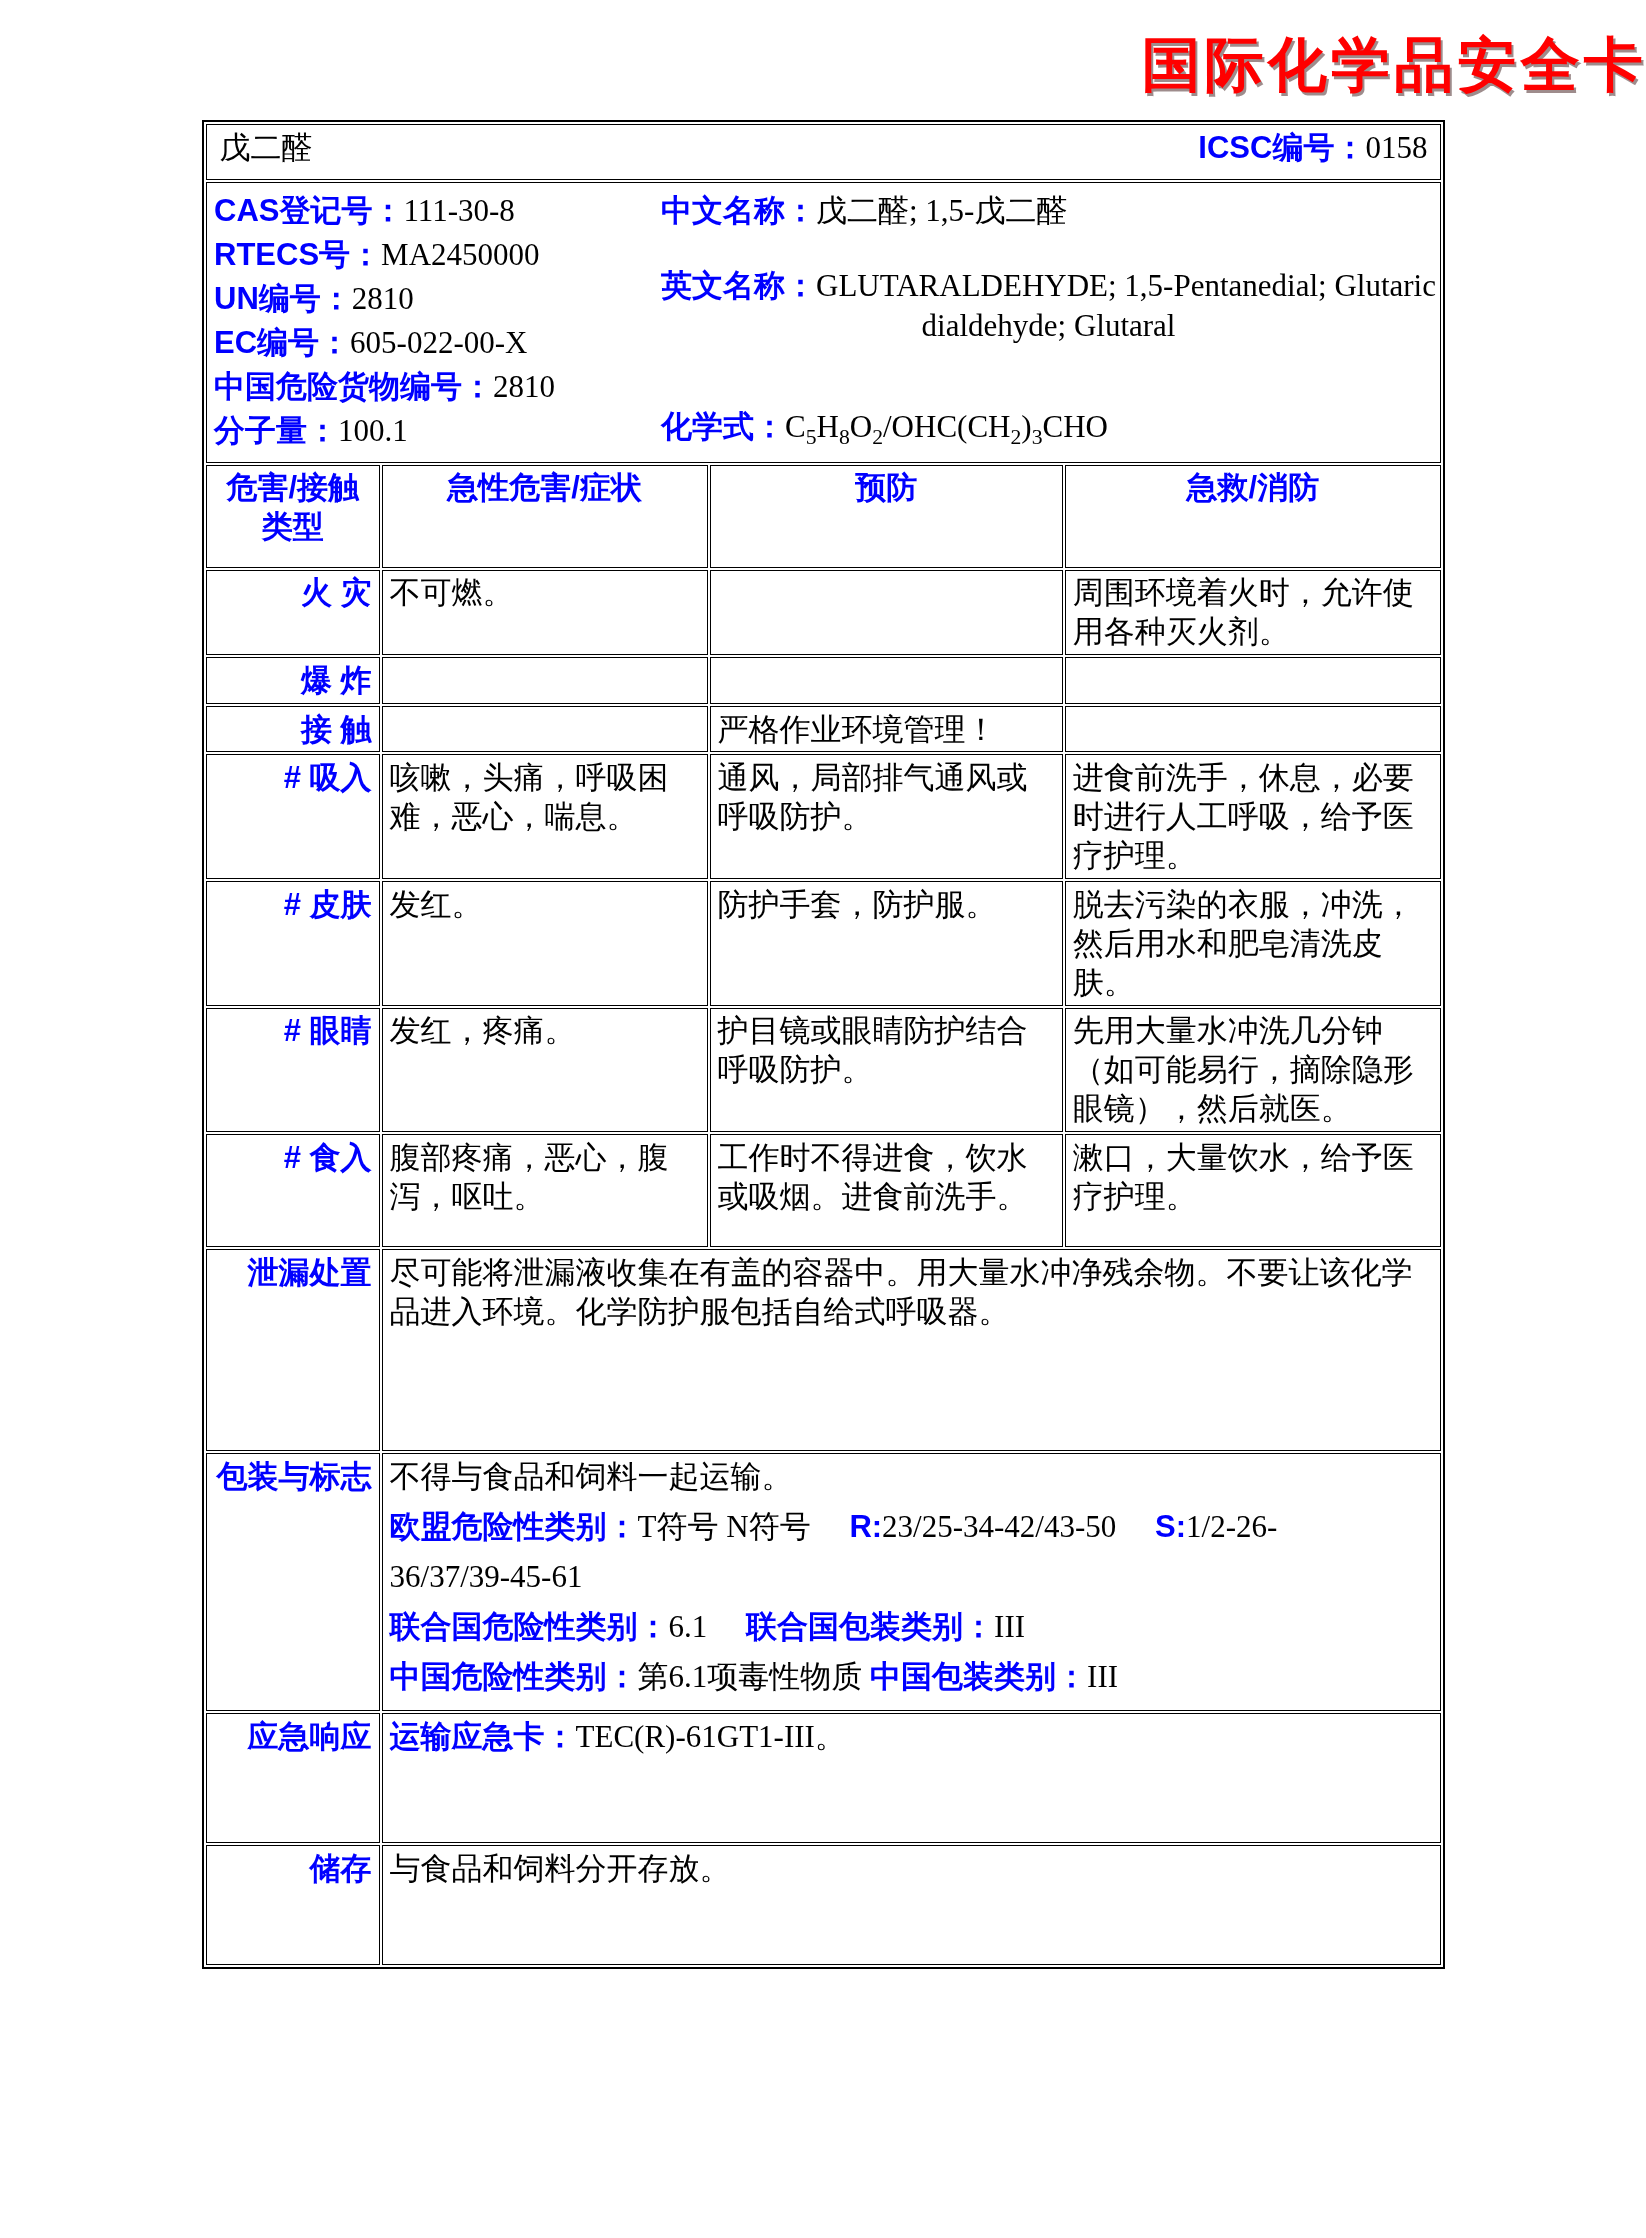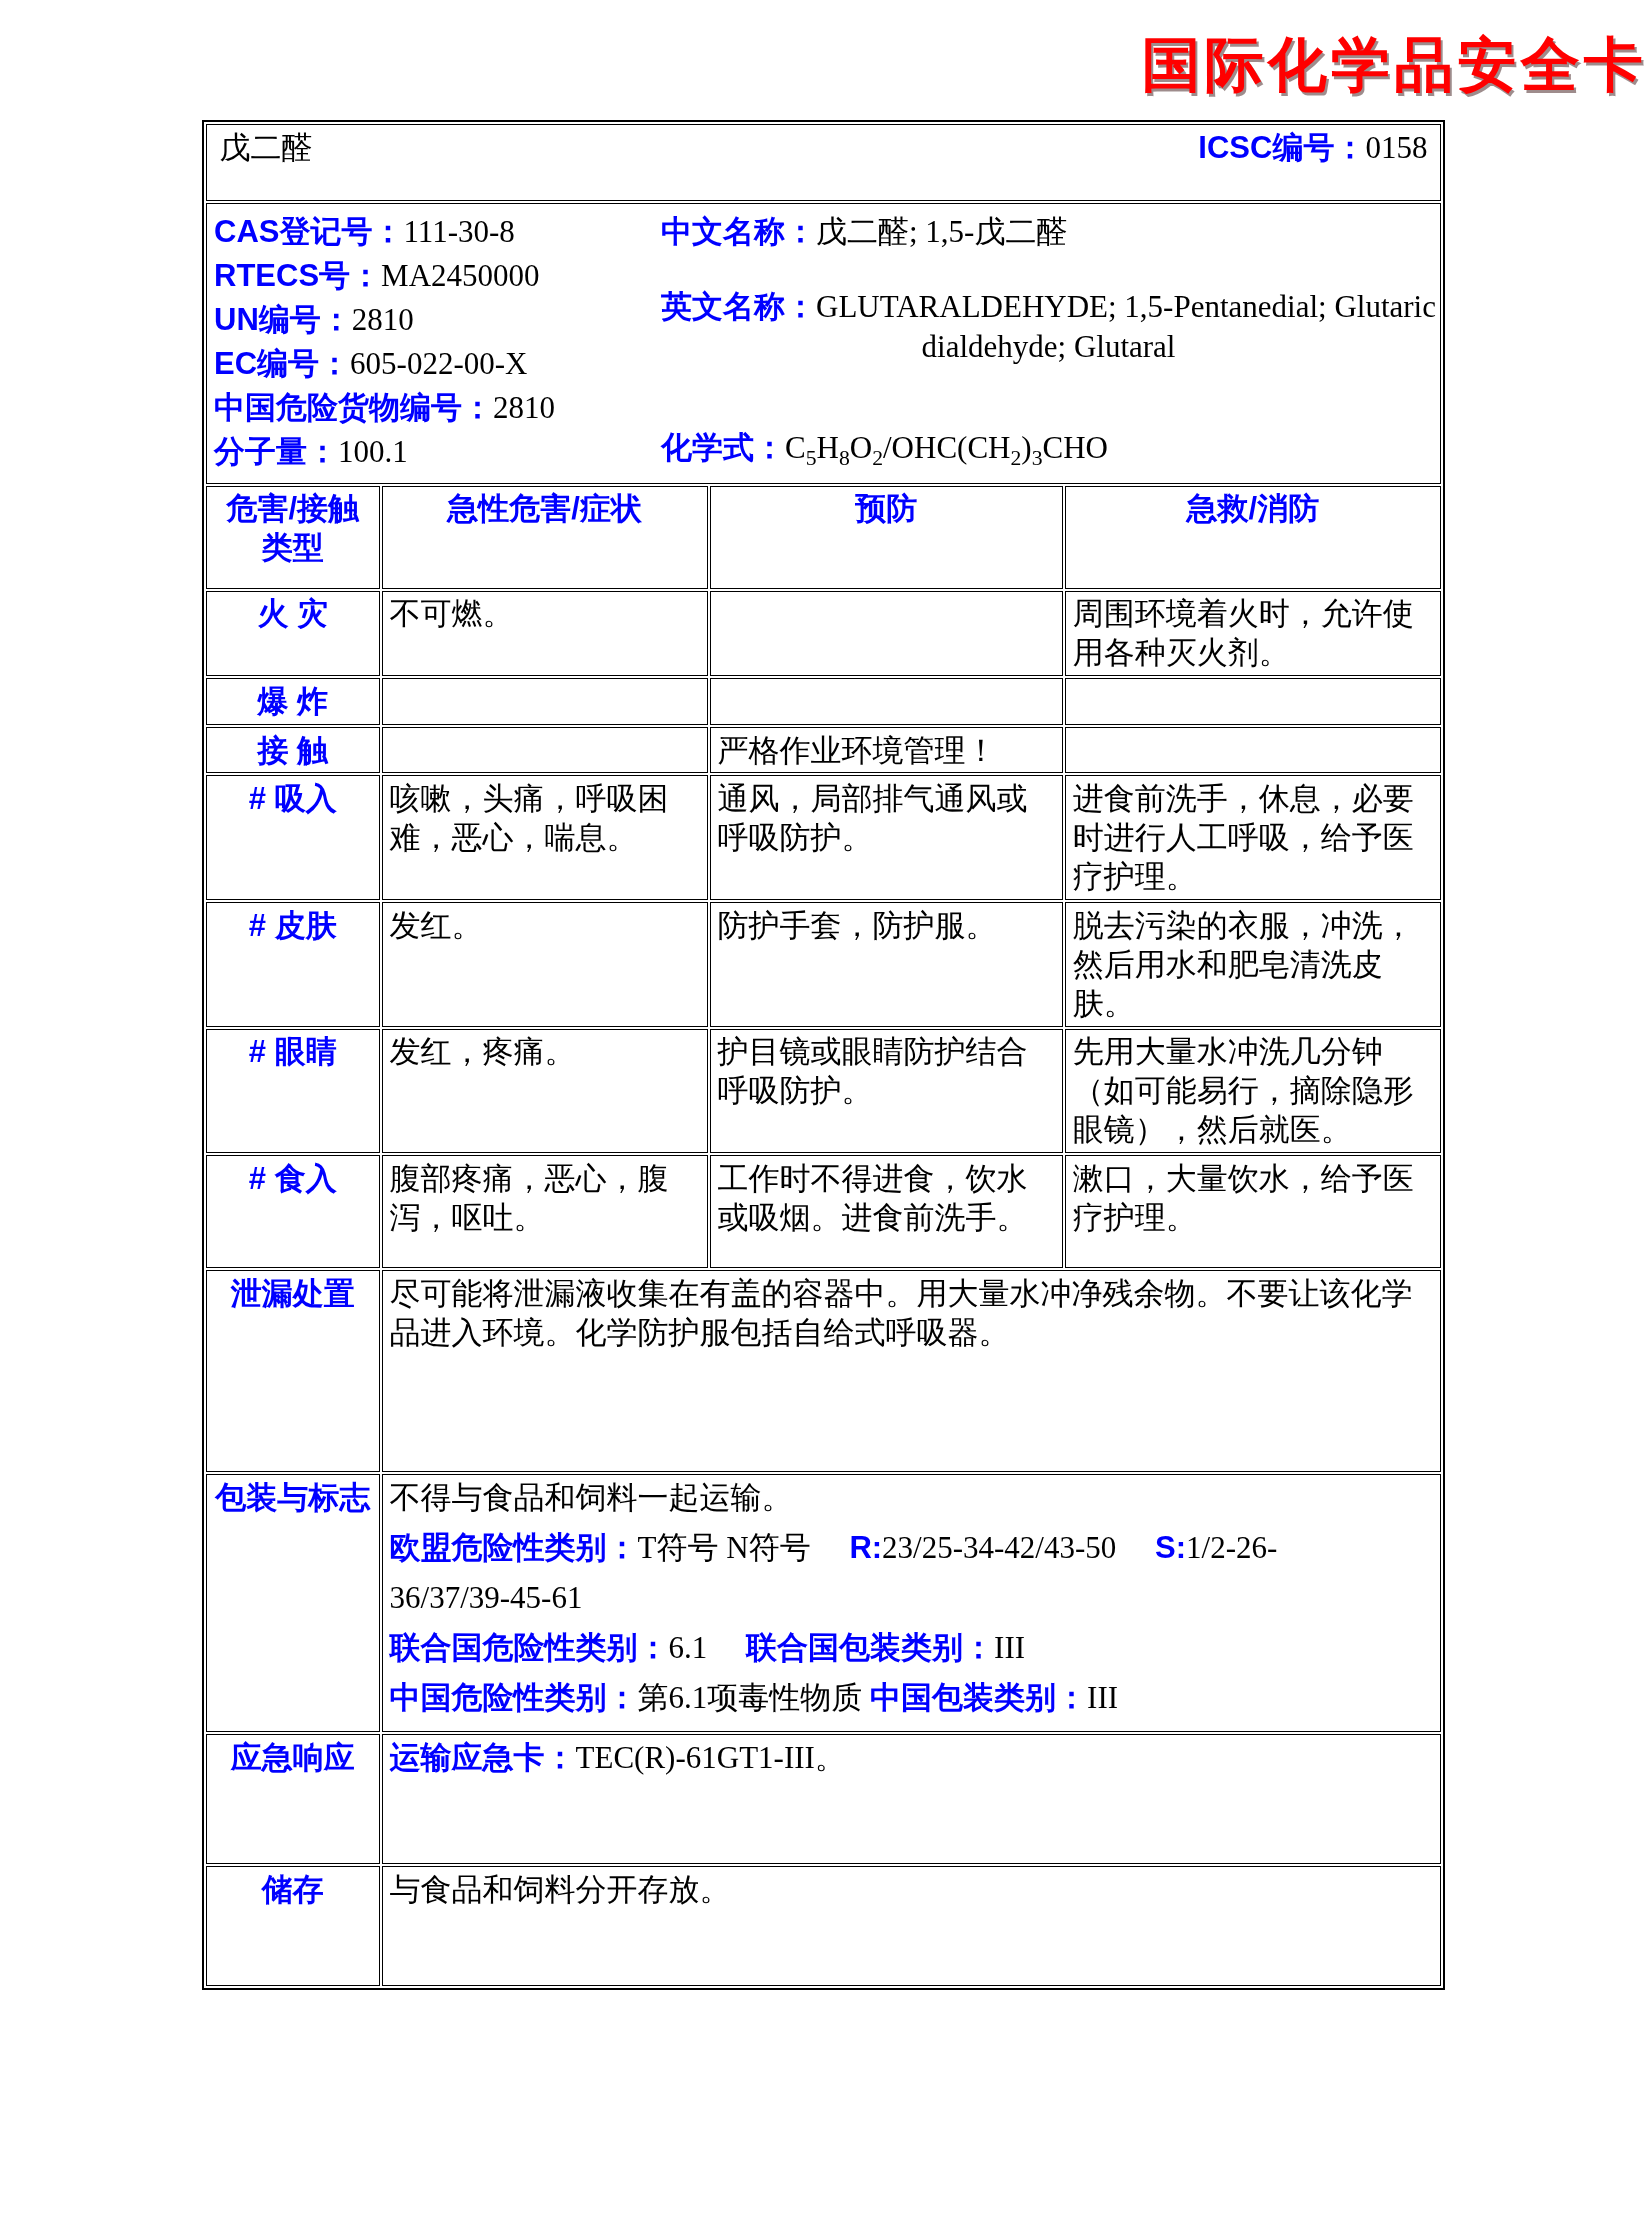--- a/index.html
+++ b/index.html
@@ -36,21 +36,21 @@
   }
   table.card td{
     border:1.4px solid #000;
     vertical-align:top;
     padding:2.8px 7px;
     font-size:31px;
     line-height:39px;
     word-break:break-all;
   }
   
-  tr.rh-name{height:77px}
+  tr.rh-name{height:56px}
   tr.rh-id{height:272px}
   tr.rh-head{height:103px}
   tr.rh-fire{height:75px}
   tr.rh-expl{height:45px}
   tr.rh-exp{height:39px}
   tr.rh-inh{height:123px}
   tr.rh-skin{height:116px}
   tr.rh-eye{height:114px}
   tr.rh-ing{height:113px}
   tr.rh-spill{height:202px}
@@ -82,21 +82,21 @@
     text-align:center;
     color:#0000ff;
     font-family:"Liberation Sans","DejaVu Sans",sans-serif;
     font-weight:700;
     white-space:pre-line;
     line-height:42px;
   }
   
   td.stub{
     vertical-align:middle;
-    text-align:center;
+    text-align:right;
     color:#0000ff;
     font-family:"Liberation Sans","DejaVu Sans",sans-serif;
     font-weight:700;
     white-space:pre-line;
     padding:2.8px 1.4px;
   }
   
   td.sec{font-size:32px;line-height:50px;padding-right:28px;}
   td.sec .line{min-height:50px;}
 </style>

